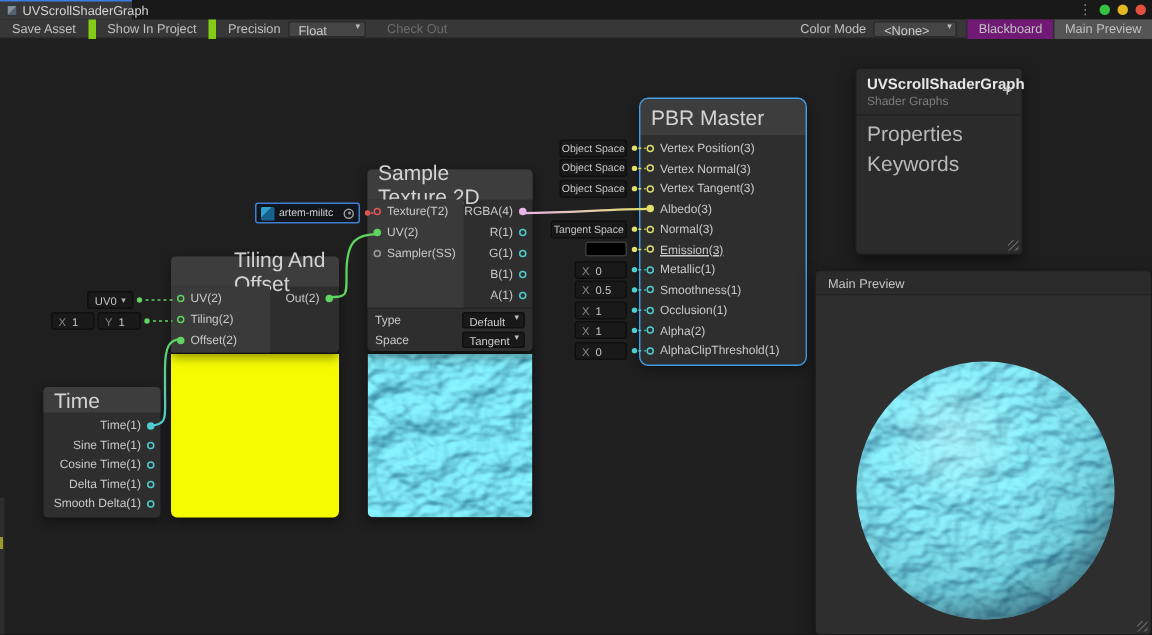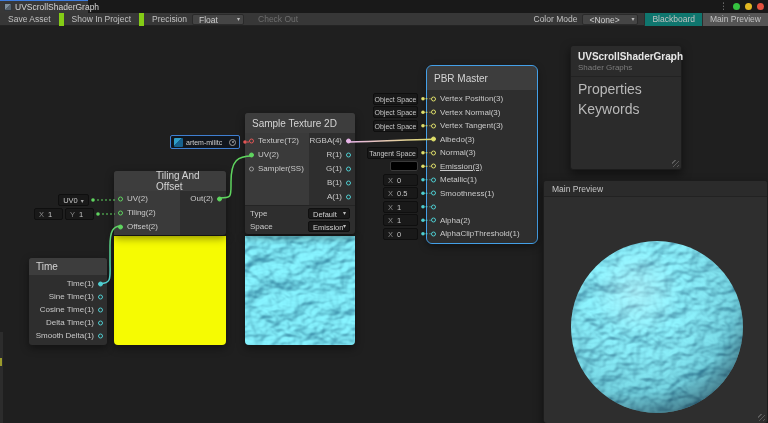--- a/index.html
+++ b/index.html
@@ -22,31 +22,31 @@
   .toolbar { position:absolute; left:0; top:13px; width:768px; height:13px; background:#373737;
     border-bottom:1px solid #232323; display:flex; align-items:center; font-size:8.5px; color:#c2c2c2; }
   .tbtn { padding:0 8px; height:13px; line-height:13px; border-right:5px solid #84cc16; cursor:default; }
   .tlabel { padding:0 5px 0 8px; }
   .tdrop { height:11px; line-height:11px; background:#454545; border:1px solid #2a2a2a; border-radius:2px;
     padding:0 14px 0 6px; position:relative; margin-right:6px; color:#cdcdcd; }
   .tdrop .caret, .ndrop .caret { position:absolute; right:3px; top:50%; transform:translateY(-50%);
     font-size:6px; color:#bdbdbd; }
   .tb-disabled { color:#6e6e6e; border-right:none; }
   .tb-right { margin-left:auto; display:flex; align-items:center; }
-  .tb-toggle { height:13px; line-height:13px; padding:0 7px; background:#0f766e; border-left:1px solid #2c2c2c; }
+  .tb-toggle { height:13px; line-height:13px; padding:0 7px; background:#701a75; border-left:1px solid #2c2c2c; }
   .tb-toggle.active { background:#555555; }
 
   
   .canvas { position:absolute; left:0; top:26px; width:768px; height:397px; background:#1f1f1f; }
   .wires { position:absolute; left:0; top:0; width:768px; height:397px; pointer-events:none; z-index:30; }
 
   
   .node { position:absolute; background:#2e2e2e; border-radius:3px; box-shadow:0 3px 8px rgba(0,0,0,.45);
     z-index:10; }
-  .node .title { background:#3d3d3d; border-radius:3px 3px 0 0; color:#d4d4d4; font-size:10px;
+  .node .title { background:#3d3d3d; border-radius:3px 3px 0 0; color:#d4d4d4; font-size:14px;
     padding:0 7px; display:flex; align-items:center; }
   .row { position:relative; font-size:8px; color:#c9c9c9; }
   .port { position:absolute; width:5px; height:5px; border-radius:50%; top:50%; transform:translateY(-50%);
     background:transparent; z-index:2; }
   .port.in { left:4px; } .port.out { right:4px; }
   .lbl-in { display:block; margin-left:13px; white-space:nowrap; }
   .lbl-out { display:block; margin-right:13px; text-align:right; white-space:nowrap; }
   .inputcol { position:absolute; left:0; top:0; bottom:0; background:#3a3a3a; z-index:0; }
   .rows { position:relative; z-index:1; }
   .divider { height:1px; background:#242424; }
@@ -244,21 +244,21 @@
       <div class="ctrl-row">
         <span>Type</span>
         <span class="ndrop">
           <span>Default</span>
           <span class="caret">▾</span>
         </span>
       </div>
       <div class="ctrl-row" style="padding-bottom:2px;">
         <span>Space</span>
         <span class="ndrop">
-          <span>Emission</span>
+          <span>Tangent</span>
           <span class="caret">▾</span>
         </span>
       </div>
     </div>
 
     <div class="preview" style="left:245px; top:210px; width:110px; height:109px;">
       <svg width="110" height="109">
         <rect x="0" y="0" width="110" height="109" fill="#0c6e93" filter="url(#waterTex)"></rect>
       </svg>
     </div>
@@ -299,20 +299,21 @@
         <div class="row" style="height:13.5px;line-height:13.5px;">
           <span class="port in" style="border:1px solid #4ecdd1;"></span>
           <span class="lbl-in">Metallic(1)</span>
         </div>
         <div class="row" style="height:13.5px;line-height:13.5px;">
           <span class="port in" style="border:1px solid #4ecdd1;"></span>
           <span class="lbl-in">Smoothness(1)</span>
         </div>
         <div class="row" style="height:13.5px;line-height:13.5px;">
           <span class="port in" style="border:1px solid #4ecdd1;"></span>
+          <span class="lbl-in">Occlusion(1)</span>
         </div>
         <div class="row" style="height:13.5px;line-height:13.5px;">
           <span class="port in" style="border:1px solid #4ecdd1;"></span>
           <span class="lbl-in">Alpha(2)</span>
         </div>
         <div class="row" style="height:13.5px;line-height:13.5px;">
           <span class="port in" style="border:1px solid #4ecdd1;"></span>
           <span class="lbl-in">AlphaClipThreshold(1)</span>
         </div>
       </div>

